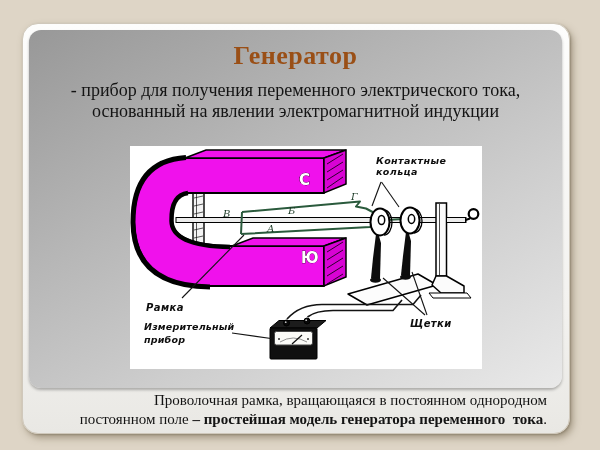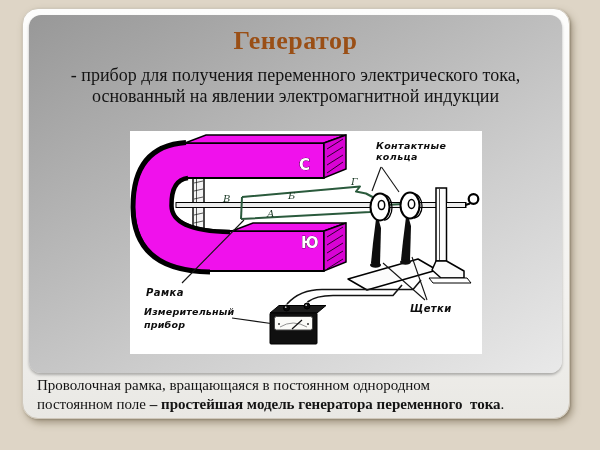--- a/index.html
+++ b/index.html
@@ -2,21 +2,21 @@
 <html><head>
 <meta charset="utf-8">
 <style>
   html,body{margin:0;padding:0;}
   body{
     width:600px;height:450px;overflow:hidden;position:relative;
     background:#ded5c6;
     font-family:"Liberation Serif", serif;
   }
   .card{
-    position:absolute;left:22px;top:8px;width:546px;height:409px;
+    position:absolute;left:22px;top:23px;width:546px;height:409px;
     border-radius:16px;
     background:linear-gradient(180deg,#fdfdfc 0%,#f3f2ef 70%,#e9e8e4 100%);
     border:1px solid #cfc8bb;
     box-shadow:3px 4px 7px rgba(110,95,70,.5), 1px 1px 2px rgba(90,80,60,.35);
   }
   .panel{
     position:absolute;left:6px;top:6px;width:533px;height:358px;
     border-radius:12px;
     background:linear-gradient(150deg,#989898 0%,#b5b5b5 35%,#cecece 65%,#e9e9e9 100%);
     box-shadow:0 2px 3px rgba(0,0,0,.28);
@@ -28,21 +28,21 @@
   .subtitle{
     margin:9px 10px 0 10px;text-align:center;
     font-size:18px;line-height:21px;color:#141414;
   }
   .diagram{
     position:absolute;left:107px;top:122px;width:352px;height:223px;
     background:#ffffff;
   }
   .caption{
     position:absolute;left:0;top:367px;width:568px;box-sizing:border-box;
-    padding:0 44px 0 14px;text-align:left;
+    padding:0 44px 0 14px;text-align:right;
     font-size:15px;line-height:18.5px;color:#141414;
   }
   .caption span, .caption b{white-space:pre-wrap;}
   svg text{user-select:none;}
   .dlabel{font-family:"DejaVu Sans",sans-serif;font-weight:bold;font-style:italic;fill:#0e0e0e;}
   .flet{font-family:"DejaVu Serif",serif;font-style:italic;fill:#1b3a26;}
   .pole{font-family:"DejaVu Sans",sans-serif;font-weight:bold;fill:#ffffff;stroke:#000;stroke-width:.6px;paint-order:stroke;}
 </style>
 </head>
 <body>

